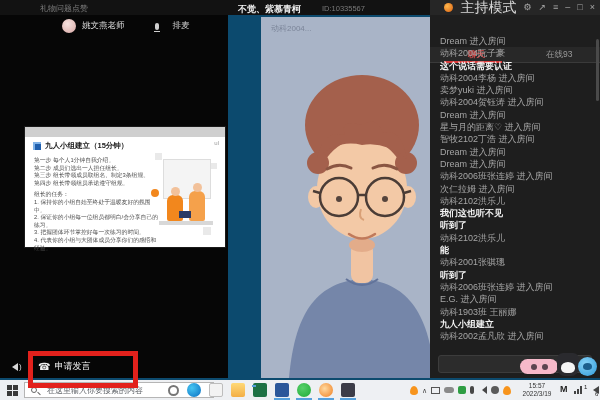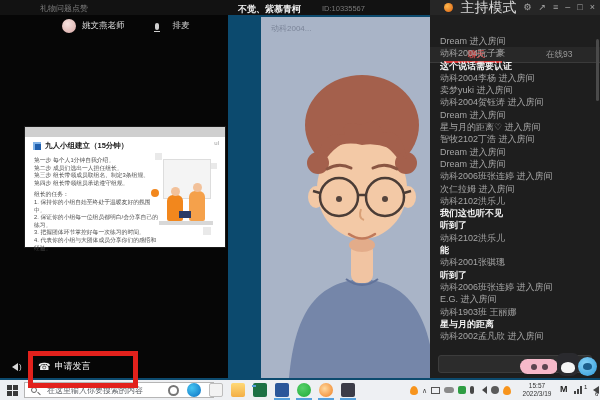--- a/index.html
+++ b/index.html
@@ -257,21 +257,21 @@
         <div class="msg-line dim">动科2102洪乐儿</div>
         <div class="msg-line bright">我们这也听不见</div>
         <div class="msg-line bright">听到了</div>
         <div class="msg-line dim">动科2102洪乐儿</div>
         <div class="msg-line bright">能</div>
         <div class="msg-line dim">动科2001张骐璁</div>
         <div class="msg-line bright">听到了</div>
         <div class="msg-line dim">动科2006班张连婷 进入房间</div>
         <div class="msg-line dim">E.G. 进入房间</div>
         <div class="msg-line dim">动科1903班 王丽娜</div>
-        <div class="msg-line bright">星与月的距离</div>
+        <div class="msg-line bright">九人小组建立</div>
         <div class="msg-line dim">动科2002孟凡欣 进入房间</div>
       </div>
     <div class="chat-input"></div>
     <div class="chat-scroll"></div>
   </div>
 
   <div class="ime-widget">
     <div class="ime-pill">
         <i></i>
         <i></i>

